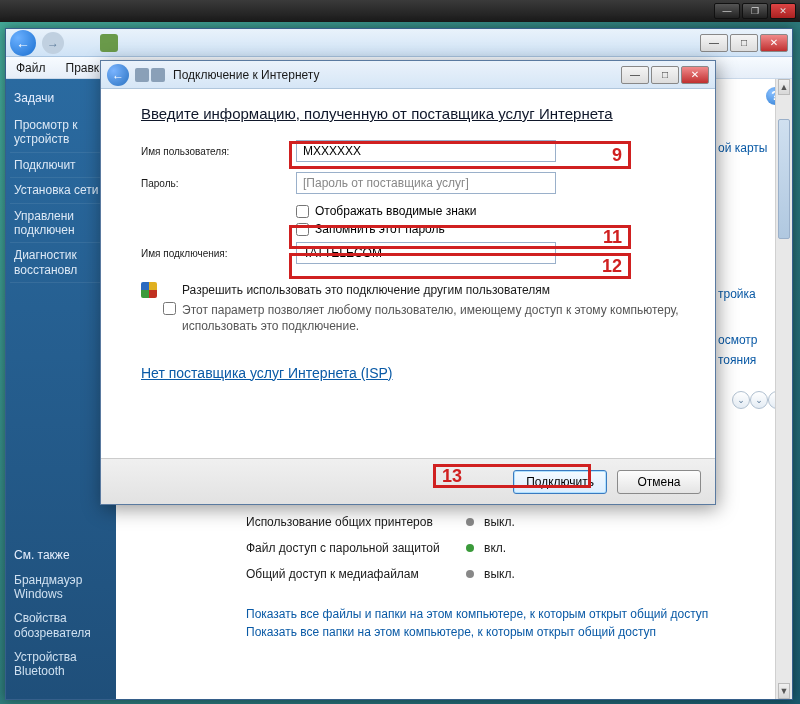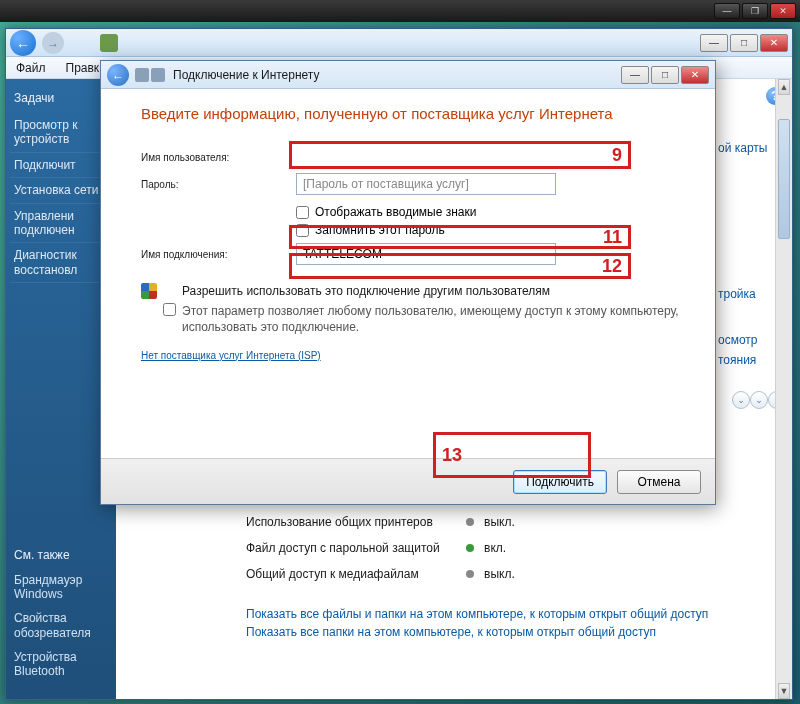--- a/index.html
+++ b/index.html
@@ -52,41 +52,41 @@
 
   
   .dialog { position:absolute; left:100px; top:60px; width:616px; height:445px; background:#fff; border:1px solid #5a7aa0; box-shadow: 2px 4px 18px rgba(0,0,0,.4); }
   .dialog .dlg-titlebar { height:28px; background: linear-gradient(#eaf2fb,#d6e6f6); border-bottom:1px solid #b0c6dc; display:flex; align-items:center; padding:0 6px; font-size:12px; color:#1a1a1a; }
   .dlg-back { width:22px;height:22px;border-radius:50%;background:radial-gradient(circle at 30% 30%,#7ab4ff,#2a72c0);display:flex;align-items:center;justify-content:center;color:#fff;font-size:12px;margin-right:6px;}
   .dlg-icons { display:flex; gap:2px; margin-right:8px;}
   .dlg-icons .ic{ width:14px;height:14px;background:#8aa0b8;border-radius:2px;}
   .dlg-titlebar .win-controls{ margin-left:auto;}
 
   .dlg-body { padding: 16px 28px 12px 40px; position:relative; }
-  .dlg-body h1 { font-size: 15px; font-weight: normal; color:#c2410c; margin-bottom: 30px; }
+  .dlg-body h1 { font-size: 15px; font-weight: normal; color:#0f172a; margin-bottom: 18px; text-decoration: underline; }
   .form-row { display:flex; align-items:center; margin-bottom: 10px; }
   .form-row .lbl { width: 155px; font-size:10px; color:#1a1a1a;}
   .form-row .field-wrap { position:relative; }
   .form-row input[type=text] { width: 260px; height:22px; border:1px solid #9ab0ca; padding:0 6px; font-size:12px; }
   .form-row input.placeholder { color:#888; }
   .chk-row { display:flex; align-items:center; margin: 4px 0 4px 155px; font-size:12px;}
   .chk-row input{ margin-right:6px; width:13px;height:13px;}
   .callout { position:absolute; border:3px solid #d02020; pointer-events:none; }
   .callout-num { position:absolute; right:6px; top:50%; transform:translateY(-50%); color:#d02020; font-size:18px; font-weight:bold;}
   .c9 { left:188px; top:52px; width:342px; height:28px;}
   .c10 { left:188px; top:84px; width:342px; height:28px;}
   .c11 { left:188px; top:136px; width:342px; height:24px;}
   .c12 { left:188px; top:164px; width:342px; height:26px;}
-  .c13 { left:332px; bottom:26px; width:158px; height:46px;}
+  .c13 { left:332px; bottom:16px; width:158px; height:24px;}
 
   .allow-block { display:flex; margin-top:18px; font-size:12px;}
   .allow-block .shield{ width:16px;height:16px; margin-right:6px; background: conic-gradient(#e0b020 0 25%, #c03020 25% 50%, #3a9a3a 50% 75%, #2a6ac0 75% 100%); border-radius:2px;}
   .allow-block .txt { flex:1; color:#1a1a1a; line-height:1.35;}
   .allow-block .txt .sub{ color:#555; margin-top:4px; display:block;}
-  .isp-link { margin-top:14px; color:#0a5aa6; text-decoration:underline; font-size:10px; display:inline-block;}
+  .isp-link { margin-top:30px; color:#0a5aa6; text-decoration:underline; font-size:14px; display:inline-block;}
 
   .dlg-footer { position:absolute; bottom:0; left:0; right:0; height:46px; background: linear-gradient(#f0f0f0,#e2e2e2); border-top:1px solid #ccc; display:flex; align-items:center; justify-content:flex-end; padding:0 14px; gap:10px;}
   .btn { min-width:84px; height:24px; border:1px solid #8a8a8a; background:linear-gradient(#fdfdfd,#e4e4e4); border-radius:3px; font-size:12px; padding:0 12px; display:flex;align-items:center;justify-content:center;}
   .btn.primary { border:1px solid #3a7ac0; box-shadow: inset 0 0 0 1px #aee0ff; background:linear-gradient(#f4faff,#dceeff);}
 </style>
 </head>
 <body>
 
 <div class="taskbar-top">
   <div class="tb-btn">—</div>
@@ -183,20 +183,23 @@
       <div class="wc">□</div>
       <div class="wc close">✕</div>
     </div>
   </div>
 
   <div class="dlg-body">
     <h1>Введите информацию, полученную от поставщика услуг Интернета</h1>
 
     <div class="form-row">
       <div class="lbl">Имя пользователя:</div>
+      <div class="field-wrap">
+        <input type="text" value="MXXXXXX" style="">
+      </div>
     </div>
 
     <div class="form-row">
       <div class="lbl">Пароль:</div>
       <div class="field-wrap">
         <input type="text" class="placeholder" value="[Пароль от поставщика услуг]" style="">
       </div>
     </div>
 
     <div class="chk-row">

